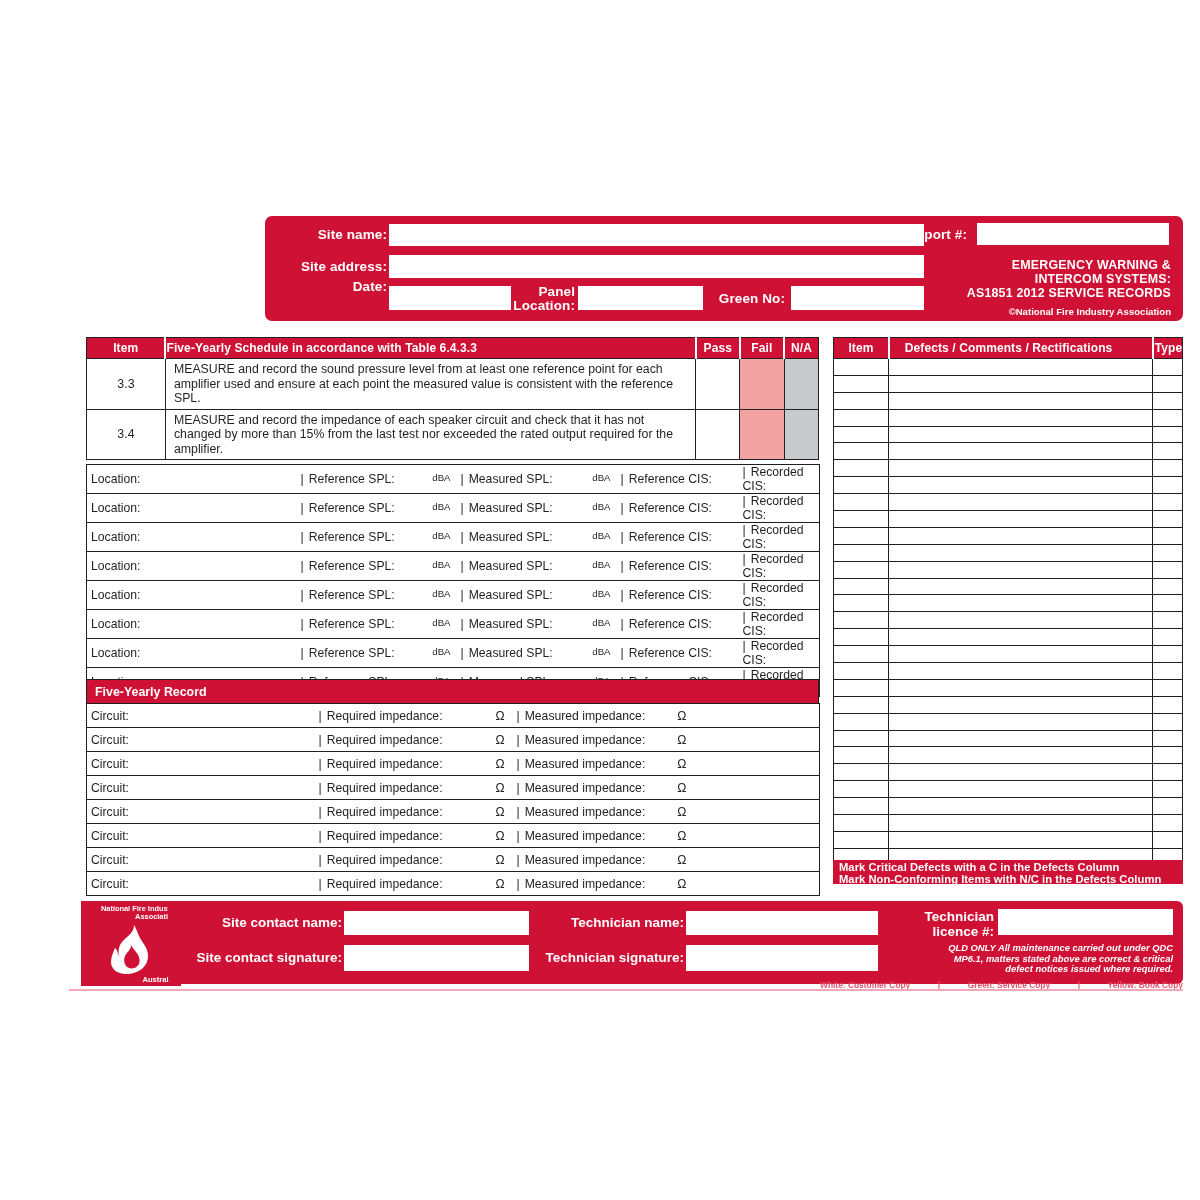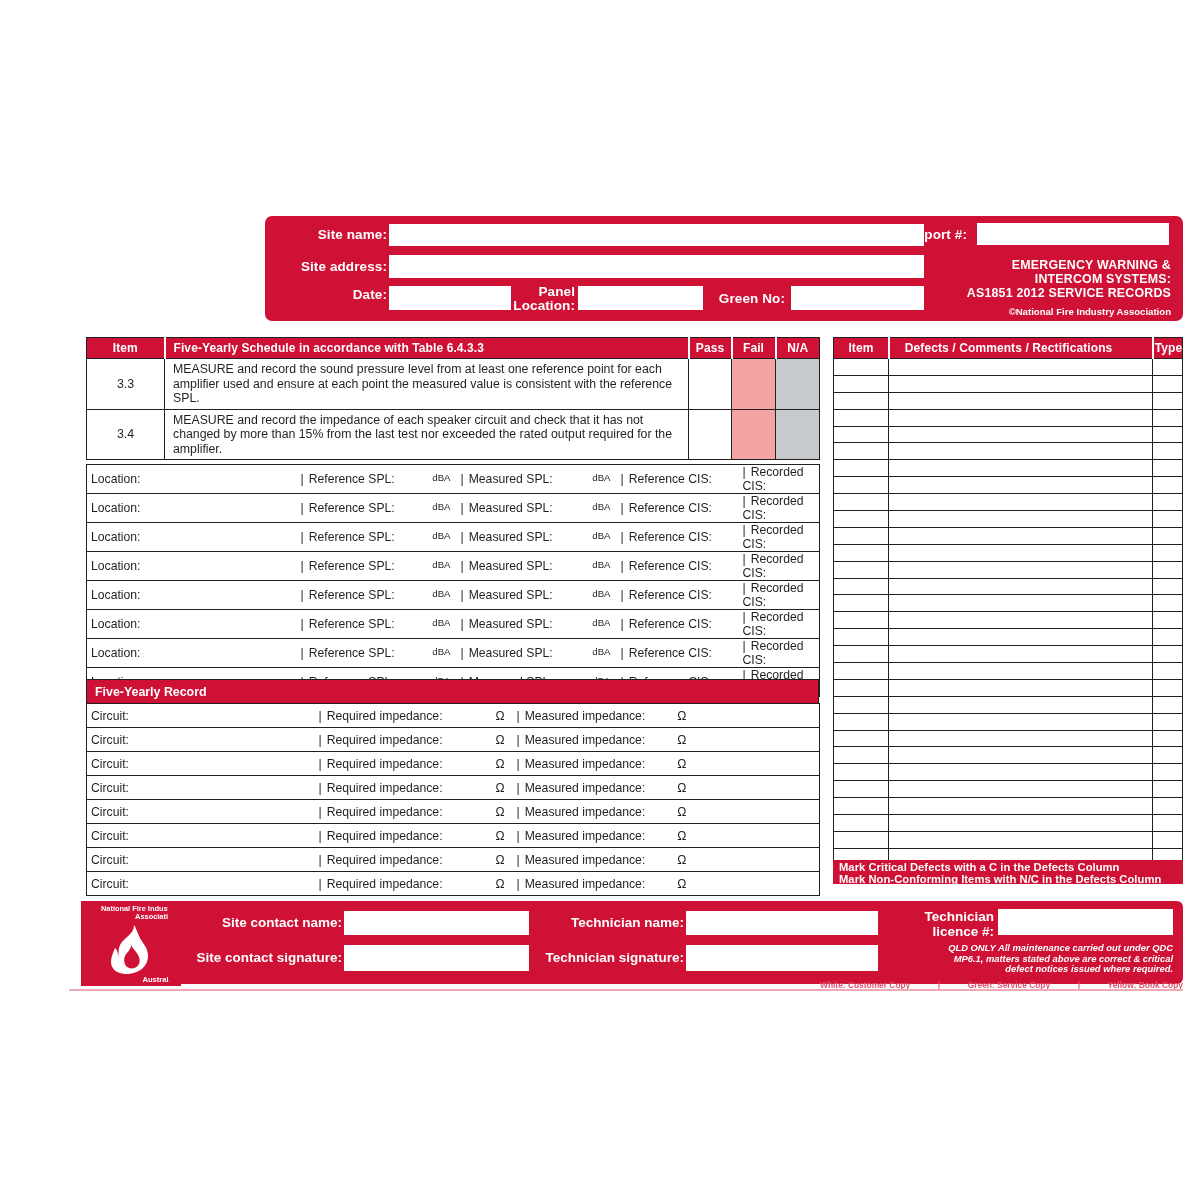--- a/index.html
+++ b/index.html
@@ -70,29 +70,28 @@
     color: #ffffff;
     font-size: 12px;
     font-weight: bold;
     height: 21px;
     border-color: #231f20;
     text-align: center;
     letter-spacing: .1px;
   }
   .sched thead th.left {
     text-align: left;
-    padding-left: 8px;
     border-left: 2.5px solid #ffffff;
   }
   .sched thead th.divl { border-left: 2.5px solid #ffffff; }
   .c-item  { width: 78px; }
   .c-desc  { width: 524px; }
   .c-pass  { width: 43px; }
   .c-fail  { width: 44px; }
-  .c-na    { width: 44px; }
+  .c-na    { width: 34px; }
 
   .row-item {
     text-align: center;
     font-size: 12.4px;
     color: #231f20;
   }
   .row-desc {
     font-size: 12.3px;
     color: #231f20;
     padding: 3px 6px 3px 8px !important;
@@ -277,21 +276,21 @@
 <div class="page">
 
   <div class="header-banner">
 
     <div class="hdr-label" style="left:18px; top:12px; width:104px;">Site name:</div>
     <div class="hdr-field" style="left:124px; top:8px; width:535px; height:22px;"></div>
 
     <div class="hdr-label" style="left:8px; top:44px; width:114px;">Site address:</div>
     <div class="hdr-field" style="left:124px; top:39px; width:535px; height:23px;"></div>
 
-    <div class="hdr-label" style="left:38px; top:72px; width:84px;">Date:</div>
+    <div class="hdr-label" style="left:38px; top:64px; width:84px;">Date:</div>
     <div class="hdr-field" style="left:124px; top:70px; width:122px; height:24px;"></div>
 
     <div class="hdr-label" style="left:232px; top:69px; width:78px;">Panel</div>
     <div class="hdr-label" style="left:232px; top:83px; width:78px;">Location:</div>
     <div class="hdr-field" style="left:313px; top:70px; width:125px; height:24px;"></div>
 
     <div class="hdr-label" style="left:440px; top:76px; width:80px;">Green No:</div>
     <div class="hdr-field" style="left:526px; top:70px; width:133px; height:24px;"></div>
 
     <div class="hdr-label" style="left:620px; top:12px; width:82px;">Report #:</div>

